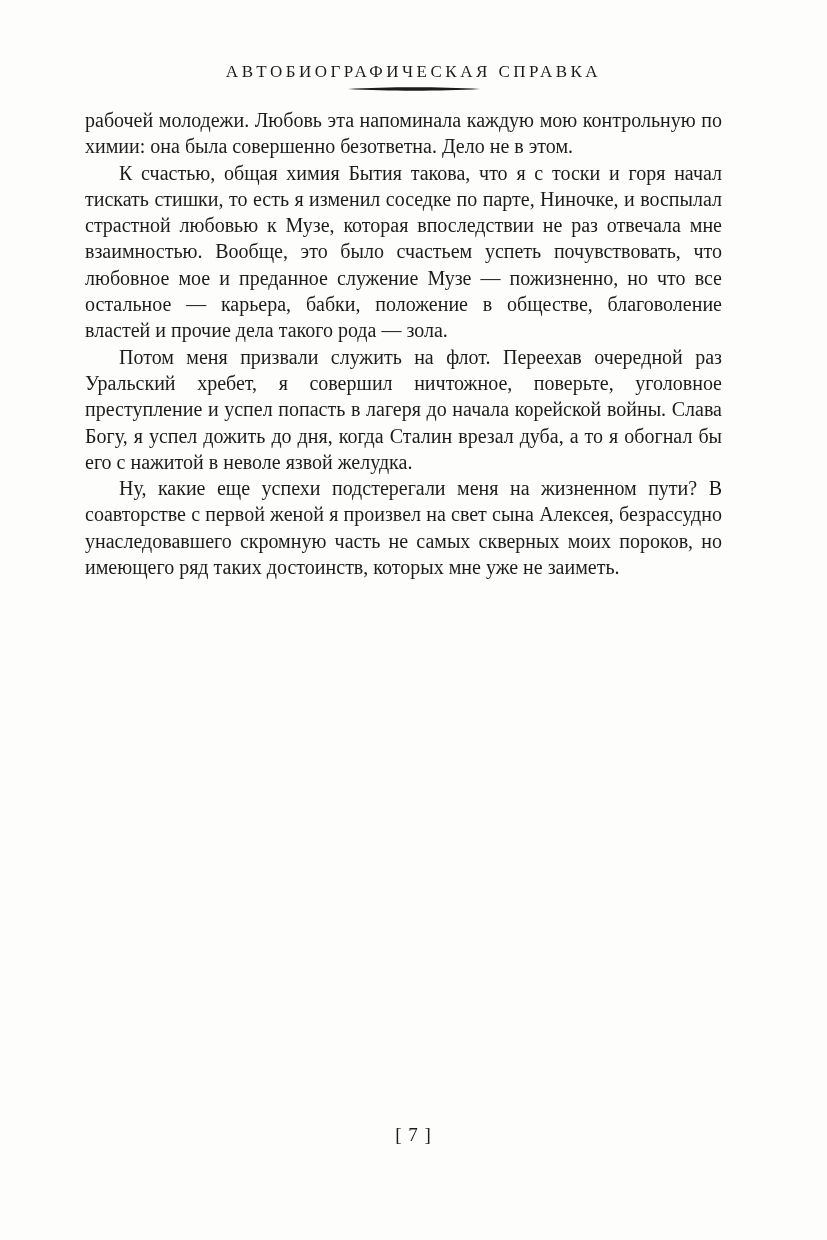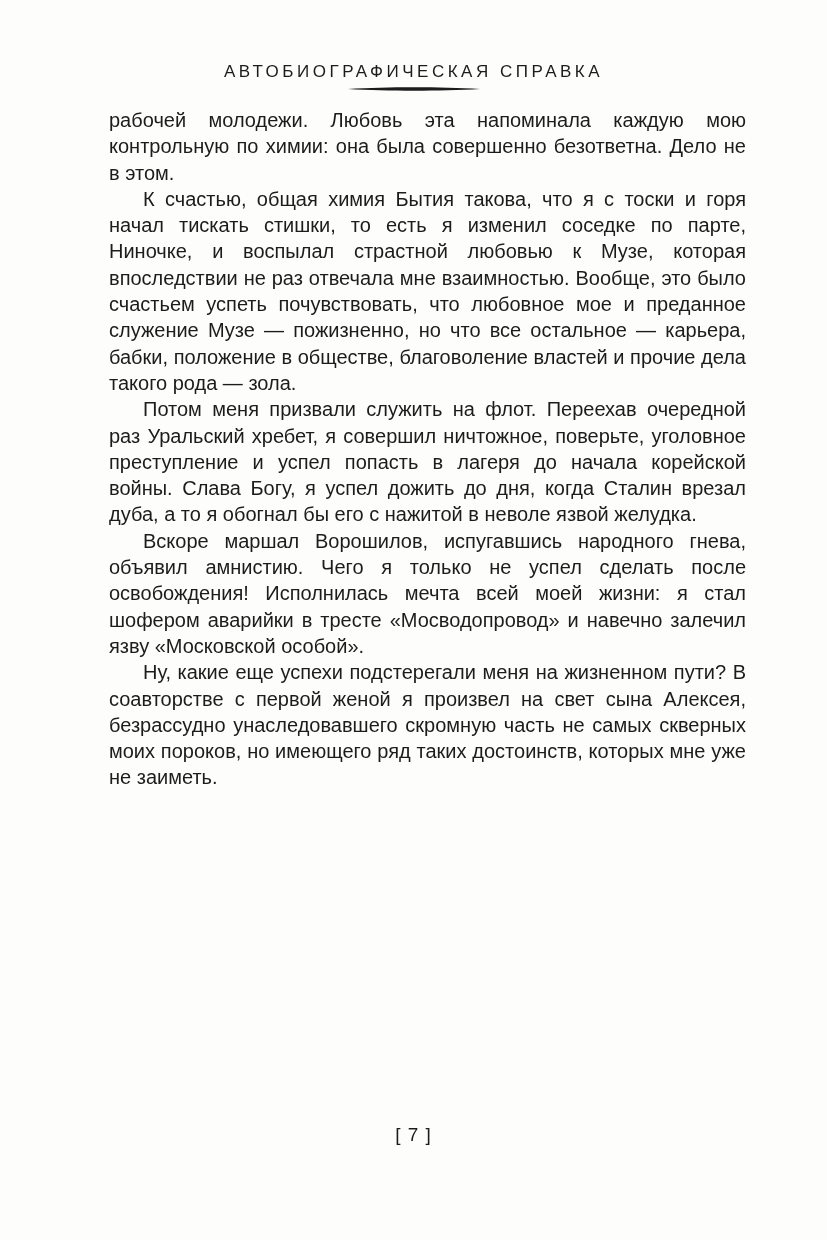--- a/index.html
+++ b/index.html
@@ -7,21 +7,21 @@
     padding: 0;
     background: #e9e9e9;
   }
   .page {
     position: relative;
     width: 827px;
     height: 1240px;
     margin: 0 auto;
     background: #fdfdfc;
     color: #1c1c1c;
-    font-family: Liberation Sans, sans-serif;
+    font-family: Liberation Serif, serif;
     overflow: hidden;
   }
   .running-head {
     position: absolute;
     top: 62px;
     left: 0;
     width: 100%;
     text-align: center;
     font-size: 17px;
     letter-spacing: 3.5px;
@@ -34,21 +34,21 @@
     top: 86px;
     left: 50%;
     transform: translateX(-50%);
     width: 132px;
     height: 6px;
     display: block;
   }
   .body-text {
     position: absolute;
     top: 107px;
-    left: 109px;
+    left: 85px;
     width: 637px;
     height: 1002px;
     font-size: 20px;
     line-height: 26.3px;
     text-align: justify;
     hyphens: auto;
     -webkit-hyphens: auto;
     overflow: hidden;
   }
   .body-text p {
@@ -78,19 +78,18 @@
   <div class="running-head">АВТОБИОГРАФИЧЕСКАЯ СПРАВКА</div>
 
   <svg class="head-rule" viewBox="0 0 132 6" xmlns="http://www.w3.org/2000/svg" aria-hidden="true">
     <path d="M0,3 C 40,0.7 92,0.7 132,3 C 92,5.3 40,5.3 0,3 Z" fill="#1c1c1c"></path>
   </svg>
 
   <div class="body-text" lang="ru">
     <p class="first">рабочей молодежи. Любовь эта напоминала каждую мою контрольную по химии: она была совершенно безответна. Дело не в этом.</p>
     <p>К счастью, общая химия Бытия такова, что я с тоски и горя начал тискать стишки, то есть я изменил соседке по парте, Ниночке, и воспылал страстной любовью к Музе, которая впоследствии не раз отвечала мне взаимностью. Вообще, это было счастьем успеть почувствовать, что любовное мое и преданное служение Музе — пожизненно, но что все остальное — карьера, бабки, положение в обществе, благоволение властей и прочие дела такого рода — зола.</p>
     <p>Потом меня призвали служить на флот. Переехав очередной раз Уральский хребет, я совершил ничтожное, поверьте, уголовное преступление и успел попасть в лагеря до начала корейской войны. Слава Богу, я успел дожить до дня, когда Сталин врезал дуба, а то я обогнал бы его с нажитой в неволе язвой желудка.</p>
-    <p>Вскоре маршал Ворошилов, испугавшись народного гнева, объявил амнистию. Чего я только не успел сделать после освобождения! Исполнилась мечта всей моей жизни: я стал шофером аварийки в тресте «Мосводопровод» и навечно залечил язву «Московской особой».</p>
     <p>Ну, какие еще успехи подстерегали меня на жизненном пути? В соавторстве с первой женой я произвел на свет сына Алексея, безрассудно унаследовавшего скромную часть не самых скверных моих пороков, но имеющего ряд таких достоинств, которых мне уже не заиметь.</p>
   </div>
 
   <div class="folio">[ 7 ]</div>
 
 </div>
 
 </body></html>

